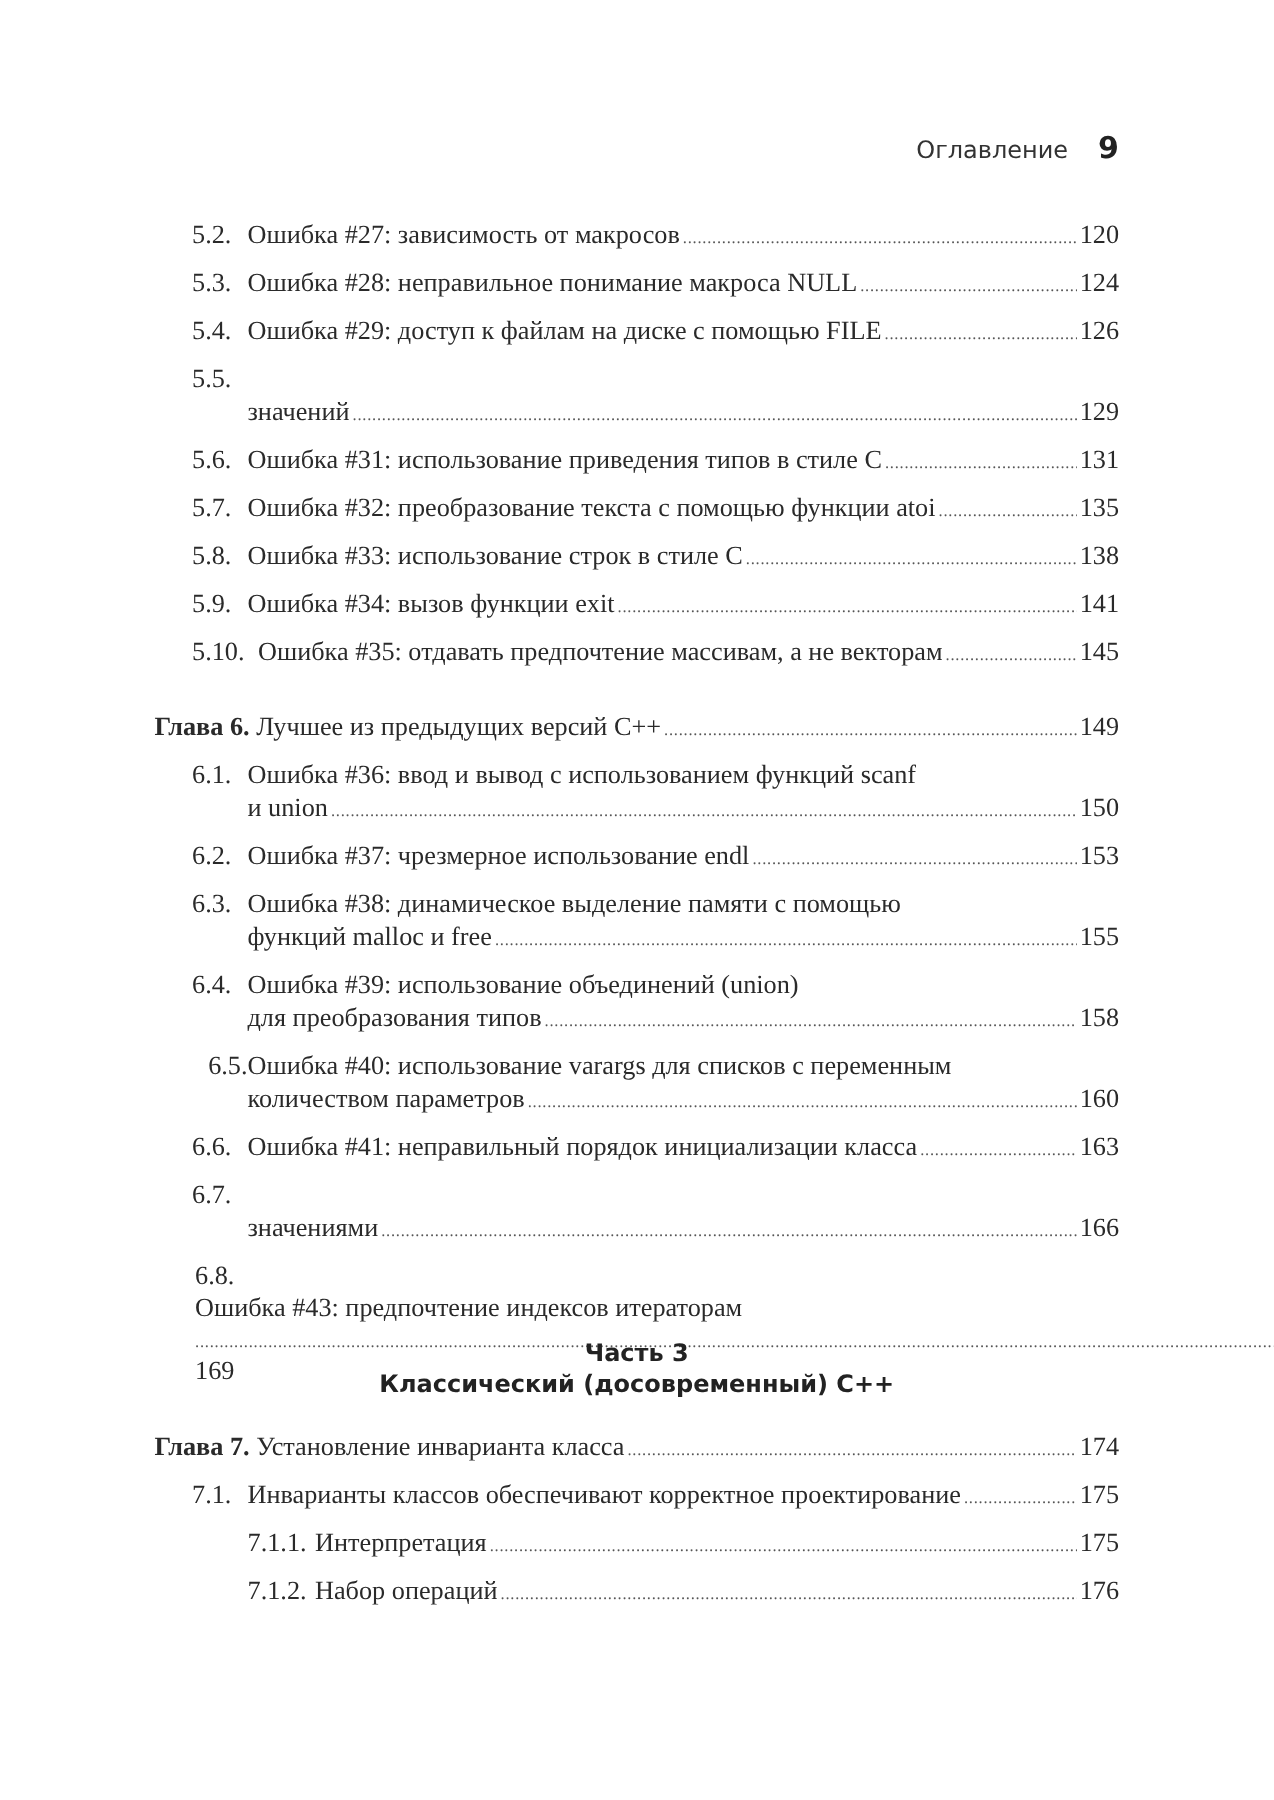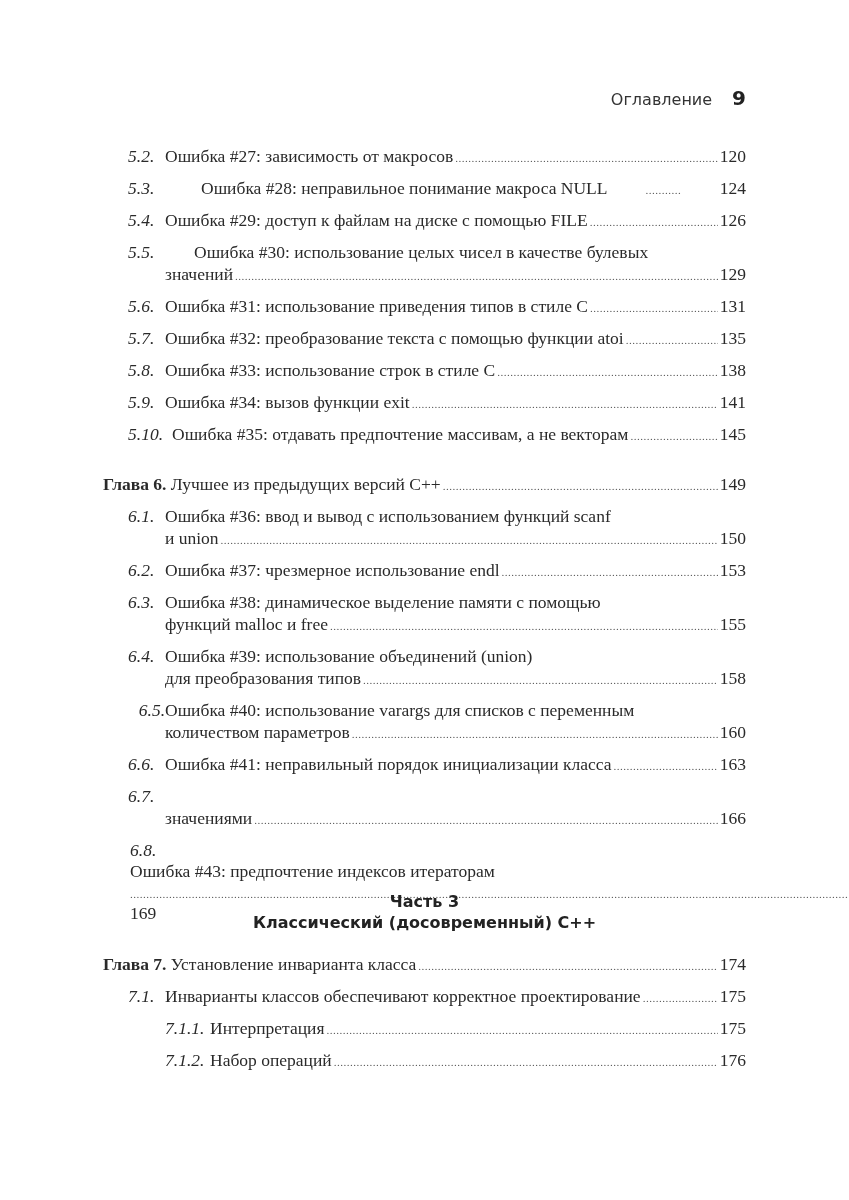--- a/index.html
+++ b/index.html
@@ -2,21 +2,21 @@
 <html><head>
 <meta charset="utf-8">
 <style>
   html, body { margin: 0; padding: 0; background: #ffffff; }
   body { width: 849px; height: 1200px; position: relative; overflow: hidden; color: #2a2a2a; }
   .header { position: absolute; top: 86px; right: 103px; display: flex; align-items: baseline; gap: 20px; font-family: "DejaVu Sans", sans-serif; }
   .header .title { font-size: 16px; color: #333; }
   .header .pnum { font-size: 20px; font-weight: bold; color: #222; }
   .toc { position: absolute; left: 0; top: 0; width: 849px; font-family: "Liberation Serif", serif; font-size: 17.5px; }
   .line { position: absolute; display: flex; align-items: baseline; white-space: nowrap; }
-  .num { display: inline-block; font-style: italic; }
+  .num { display: inline-block; }
   .txt { }
   .leader { flex: 1; overflow: hidden; margin: 0 2px 0 2px; }
   .leader::after { content: "................................................................................................................................................................................................................................................"; letter-spacing: 0.5px; font-size: 11px; color: #555; }
   .page { text-align: right; }
   .bold { font-weight: bold; }
   .part { position: absolute; left: 0; right: 0; text-align: center; font-family: "DejaVu Sans", sans-serif; font-weight: bold; font-size: 16px; color: #222; }
 </style>
 </head>
 <body>
 
@@ -26,35 +26,34 @@
 </div>
 
 <div class="toc">
 
   <div class="line" style="top:146px;left:128px;right:103px;">
     <span class="num" style="width:37px">5.2.</span>
     <span class="txt">Ошибка #27: зависимость от макросов</span>
     <span class="leader"></span>
     <span class="page">120</span>
   </div>
-  <div class="line" style="top:178px;left:128px;right:103px;gap:36px;">
+  <div class="line" style="top:178px;left:128px;right:103px;">
     <span class="num" style="width:37px">5.3.</span>
     <span class="txt">Ошибка #28: неправильное понимание макроса NULL</span>
     <span class="leader"></span>
     <span class="page">124</span>
   </div>
   <div class="line" style="top:210px;left:128px;right:103px;">
     <span class="num" style="width:37px">5.4.</span>
     <span class="txt">Ошибка #29: доступ к файлам на диске с помощью FILE</span>
     <span class="leader"></span>
     <span class="page">126</span>
   </div>
   <div class="line" style="top:242px;left:128px;right:103px;gap:29px;">
     <span class="num" style="width:37px">5.5.</span>
-    <span class="txt">Ошибка #30: использование целых чисел в качестве булевых</span>
   </div>
   <div class="line" style="top:264px;left:165px;right:103px;">
     <span class="txt">значений</span>
     <span class="leader"></span>
     <span class="page">129</span>
   </div>
   <div class="line" style="top:296px;left:128px;right:103px;">
     <span class="num" style="width:37px">5.6.</span>
     <span class="txt">Ошибка #31: использование приведения типов в стиле C</span>
     <span class="leader"></span>

